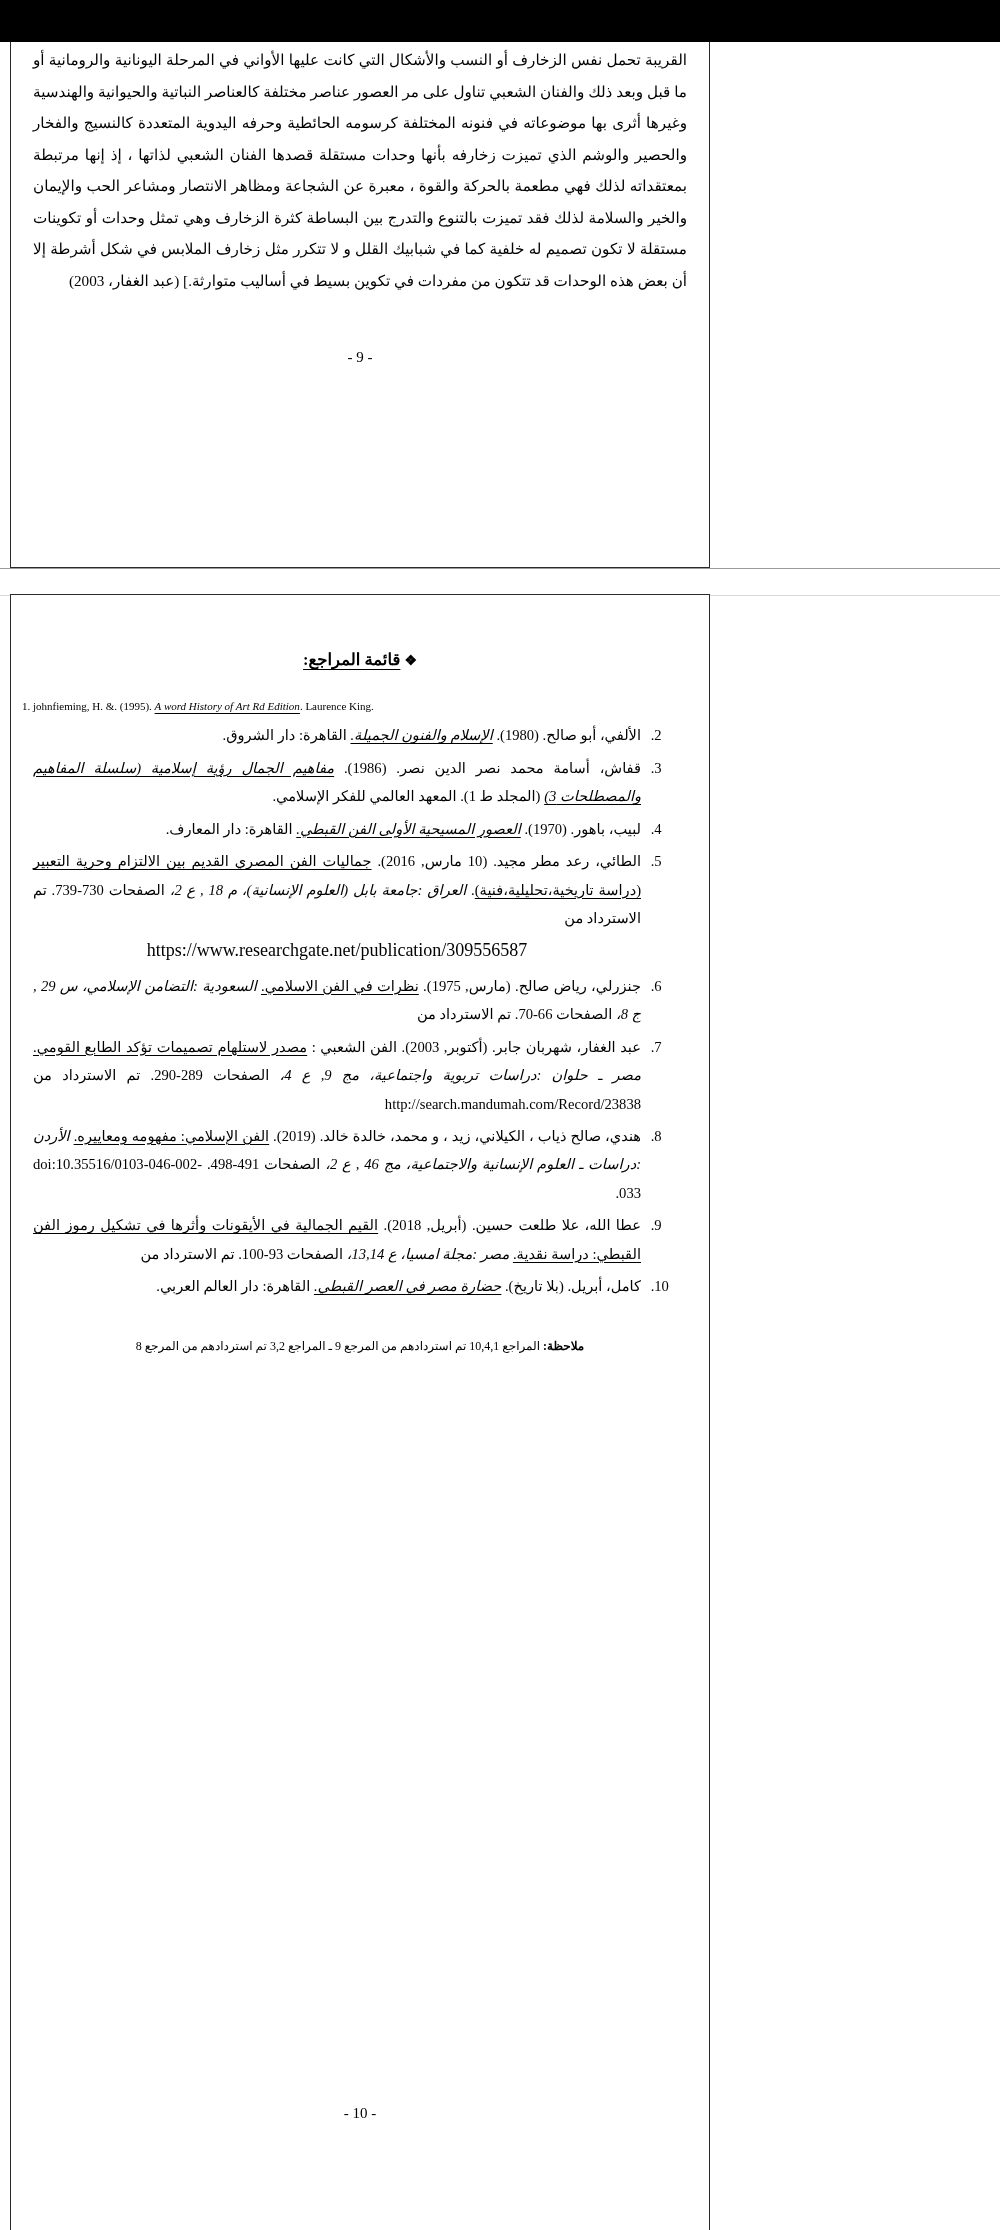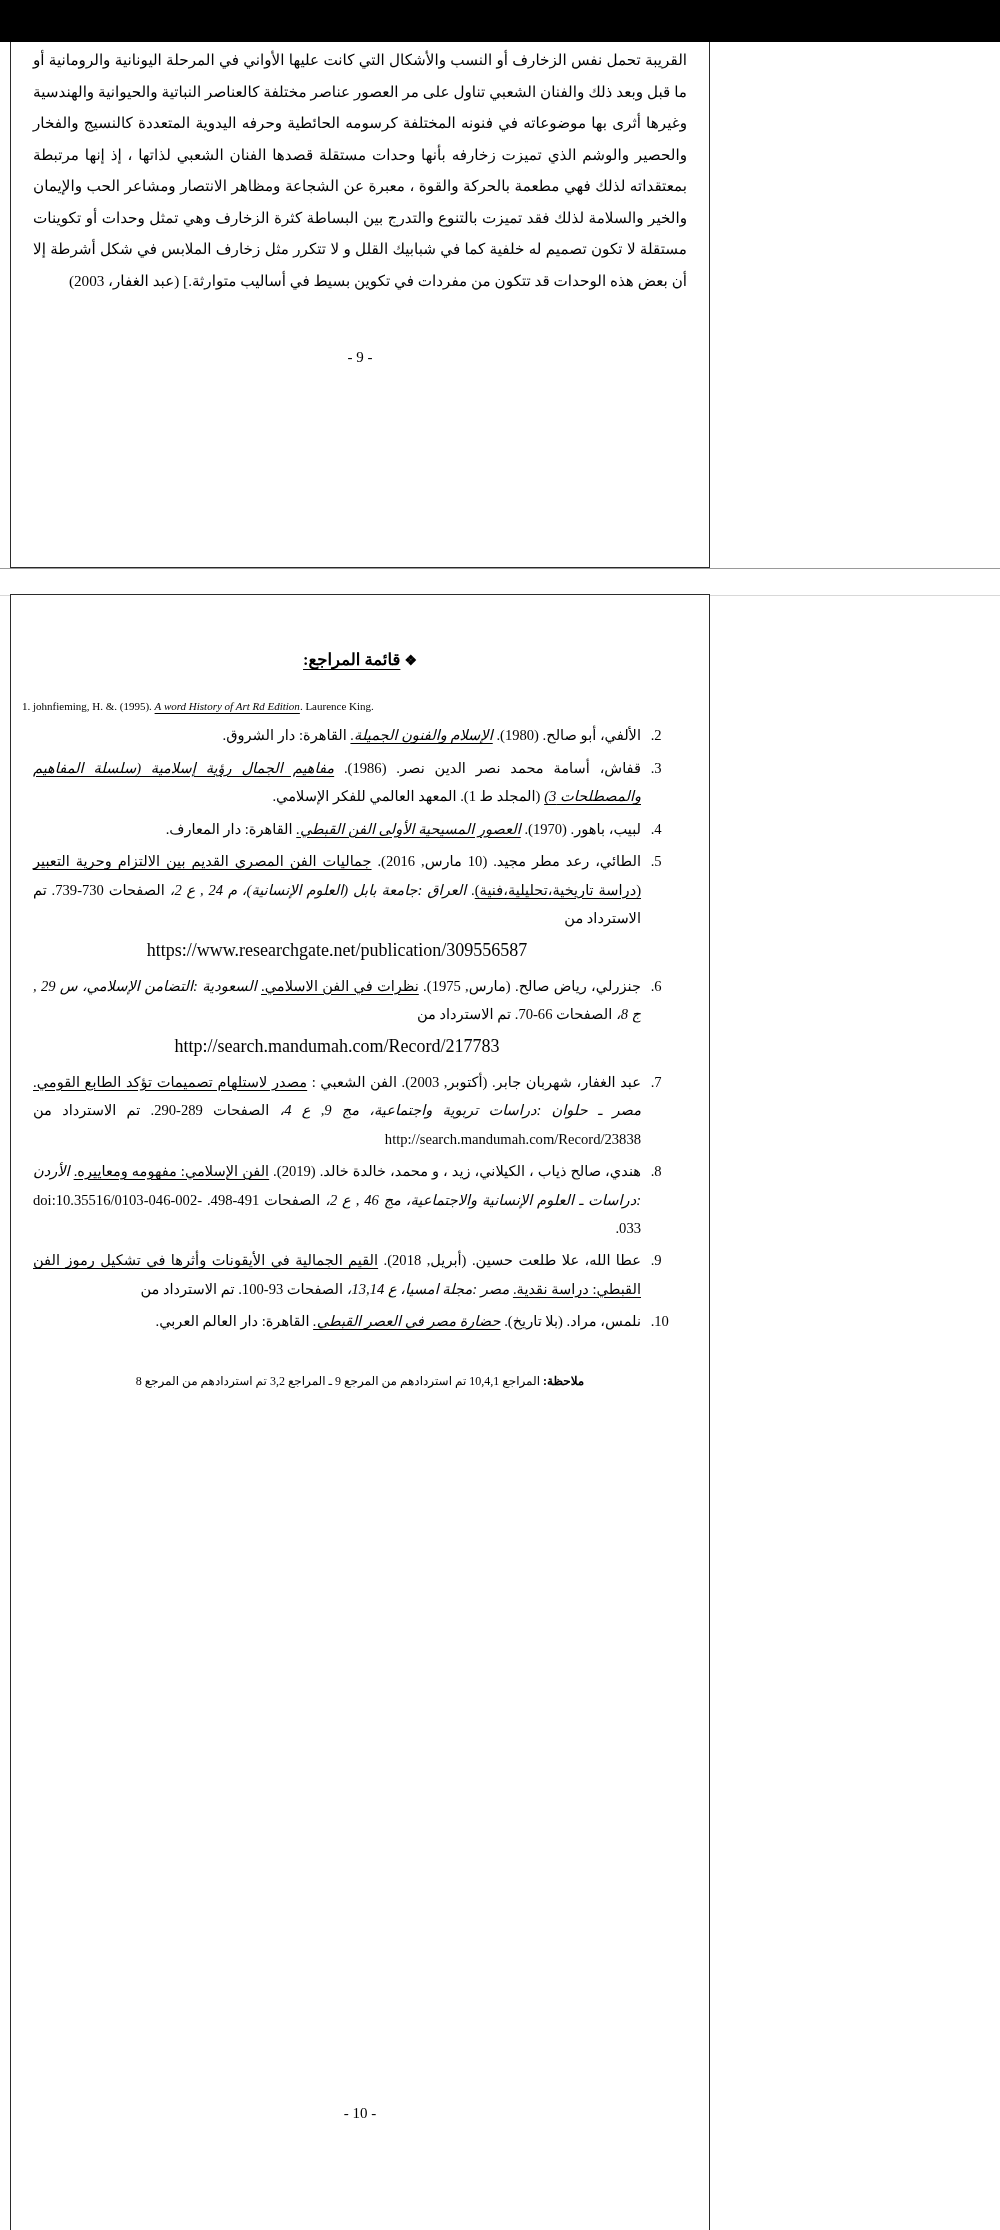--- a/index.html
+++ b/index.html
@@ -199,26 +199,26 @@
 
       <div class="refs-heading">
         <span class="bullet-icon">❖</span><span class="heading-text">قائمة المراجع:</span>
       </div>
 
       <ol class="ref-list">
           <li class="ltr-entry"><span>johnfieming, H. &amp;. (1995). </span><span class="it-ul">A word History of Art Rd Edition</span><span>. Laurence King.</span></li>
           <li><span>الألفي، أبو صالح. (1980). </span><span class="it-ul">الإسلام والفنون الجميلة.</span><span> القاهرة: دار الشروق.</span></li>
           <li><span>قفاش، أسامة محمد نصر الدين نصر. (1986). </span><span class="it-ul">مفاهيم الجمال رؤية إسلامية (سلسلة المفاهيم والمصطلحات 3)</span><span> (المجلد ط 1). المعهد العالمي للفكر الإسلامي.</span></li>
           <li><span>لبيب، باهور. (1970). </span><span class="it-ul">العصور المسيحية الأولى الفن القبطي.</span><span> القاهرة: دار المعارف.</span></li>
-          <li><span>الطائي، رعد مطر مجيد. (10 مارس, 2016). </span><span class="ul">جماليات الفن المصري القديم بين الالتزام وحرية التعبير (دراسة تاريخية،تحليلية،فنية)</span><span>. </span><span class="it">العراق :جامعة بابل (العلوم الإنسانية)، م 24 , ع 2،</span><span> الصفحات 730-739. تم الاسترداد من</span><span class="url-line">https://www.researchgate.net/publication/309556587</span></li>
-          <li><span>جنزرلي، رياض صالح. (مارس, 1975). </span><span class="ul">نظرات في الفن الاسلامي.</span><span> </span><span class="it">السعودية :التضامن الإسلامي، س 29 , ج 8،</span><span> الصفحات 66-70. تم الاسترداد من</span><span class="url-line">http://search.mandumah.com/Record/217783</span></li>
+          <li><span>الطائي، رعد مطر مجيد. (10 مارس, 2016). </span><span class="ul">جماليات الفن المصري القديم بين الالتزام وحرية التعبير (دراسة تاريخية،تحليلية،فنية)</span><span>. </span><span class="it">العراق :جامعة بابل (العلوم الإنسانية)، م 18 , ع 2،</span><span> الصفحات 730-739. تم الاسترداد من</span><span class="url-line">https://www.researchgate.net/publication/309556587</span></li>
+          <li><span>جنزرلي، رياض صالح. (مارس, 1975). </span><span class="ul">نظرات في الفن الاسلامي.</span><span> </span><span class="it">السعودية :التضامن الإسلامي، س 29 , ج 8،</span><span> الصفحات 66-70. تم الاسترداد من</span></li>
           <li><span>عبد الغفار، شهربان جابر. (أكتوبر, 2003). الفن الشعبي : </span><span class="ul">مصدر لاستلهام تصميمات تؤكد الطابع القومي.</span><span> </span><span class="it">مصر ـ حلوان :دراسات تربوية واجتماعية، مج 9, ع 4،</span><span> الصفحات 289-290. تم الاسترداد من </span><span class="url-line-left">http://search.mandumah.com/Record/23838</span></li>
           <li><span>هندي، صالح ذياب ، الكيلاني، زيد ، و محمد، خالدة خالد. (2019). </span><span class="ul">الفن الإسلامي: مفهومه ومعاييره.</span><span> </span><span class="it">الأردن :دراسات ـ العلوم الإنسانية والاجتماعية، مج 46 , ع 2،</span><span> الصفحات 491-498. doi:10.35516/0103-046-002-033.</span></li>
           <li><span>عطا الله، علا طلعت حسين. (أبريل, 2018). </span><span class="ul">القيم الجمالية في الأيقونات وأثرها في تشكيل رموز الفن القبطي: دراسة نقدية.</span><span> </span><span class="it">مصر :مجلة امسيا، ع 13,14،</span><span> الصفحات 93-100. تم الاسترداد من</span></li>
-          <li><span>نلمس، مراد. (بلا تاريخ). </span><span class="it-ul">حضارة مصر في العصر القبطي.</span><span> القاهرة: دار العالم العربي.</span></li>
+          <li><span>كامل، أبريل. (بلا تاريخ). </span><span class="it-ul">حضارة مصر في العصر القبطي.</span><span> القاهرة: دار العالم العربي.</span></li>
         </ol>
 
       <div class="ref-note">
         <b>ملاحظة:</b><span> المراجع 10,4,1 تم استردادهم من المرجع 9 ـ المراجع 3,2 تم استردادهم من المرجع 8</span>
       </div>
 
       <div class="page-number p2">- 10 -</div>
     </div>
   </div>
 

